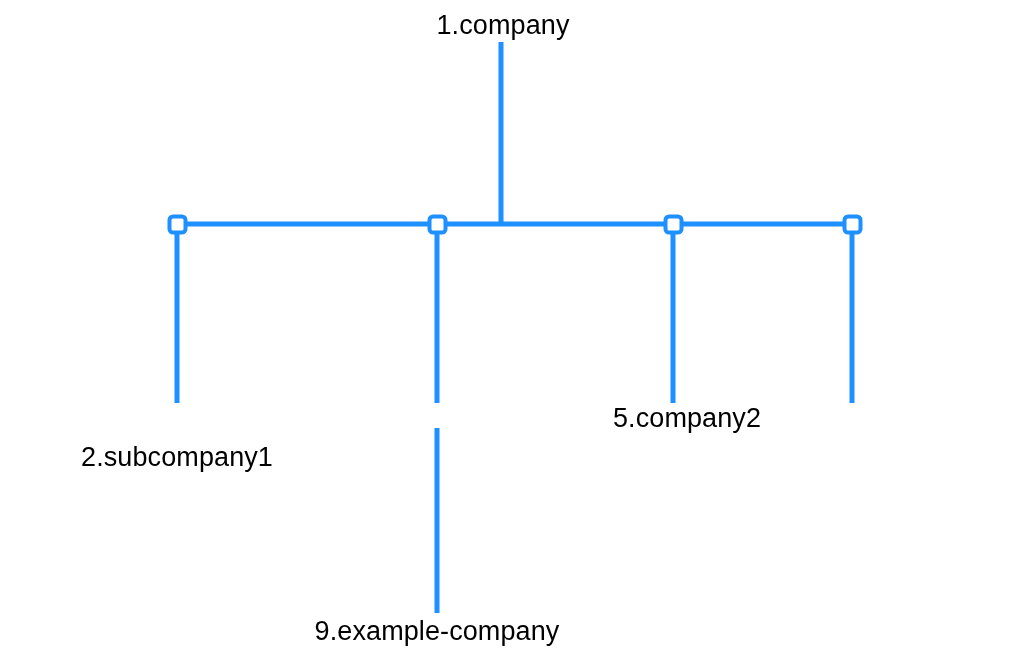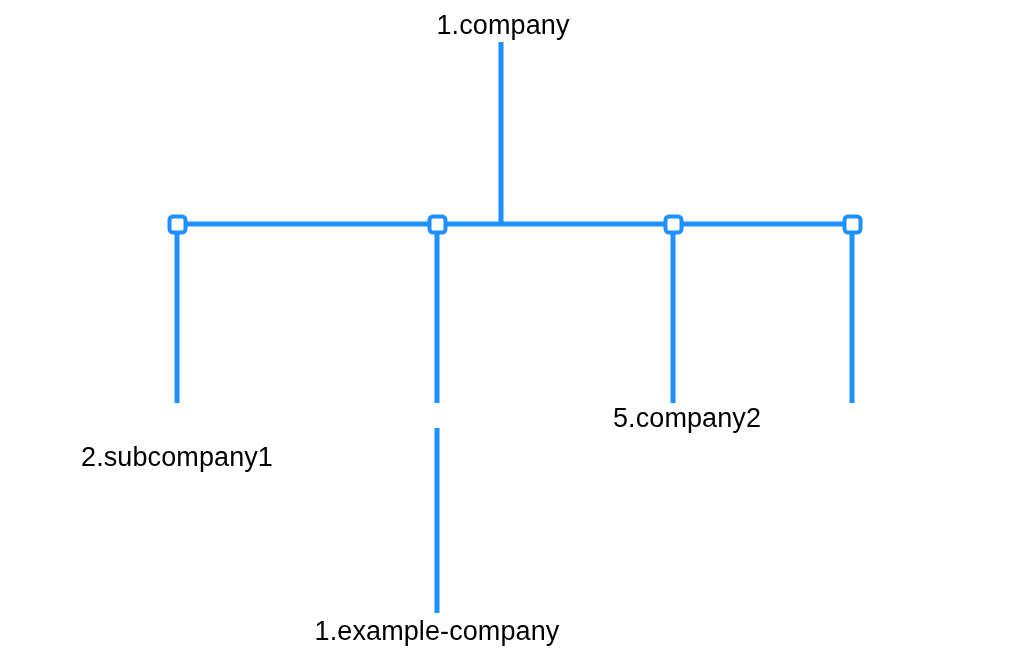--- a/index.html
+++ b/index.html
@@ -79,18 +79,18 @@
     <rect x="665.5" y="216.5" width="16" height="16" rx="3.5" ry="3.5" fill="#ffffff" stroke="#1e90ff" stroke-width="4"></rect>
 
     <rect x="844.5" y="216.5" width="16" height="16" rx="3.5" ry="3.5" fill="#ffffff" stroke="#1e90ff" stroke-width="4"></rect>
   </svg>
 
   <div class="node-label label-center label-root">1.company</div>
 
   <div class="node-label label-center label-sub1">2.subcompany1</div>
 
 
-  <div class="node-label label-center label-example">1.example-company</div>
+  <div class="node-label label-center label-example">9.example-company</div>
 
   <div class="node-label label-center label-comp2">5.company2</div>
 
 
 </div>
 
 </body></html>

